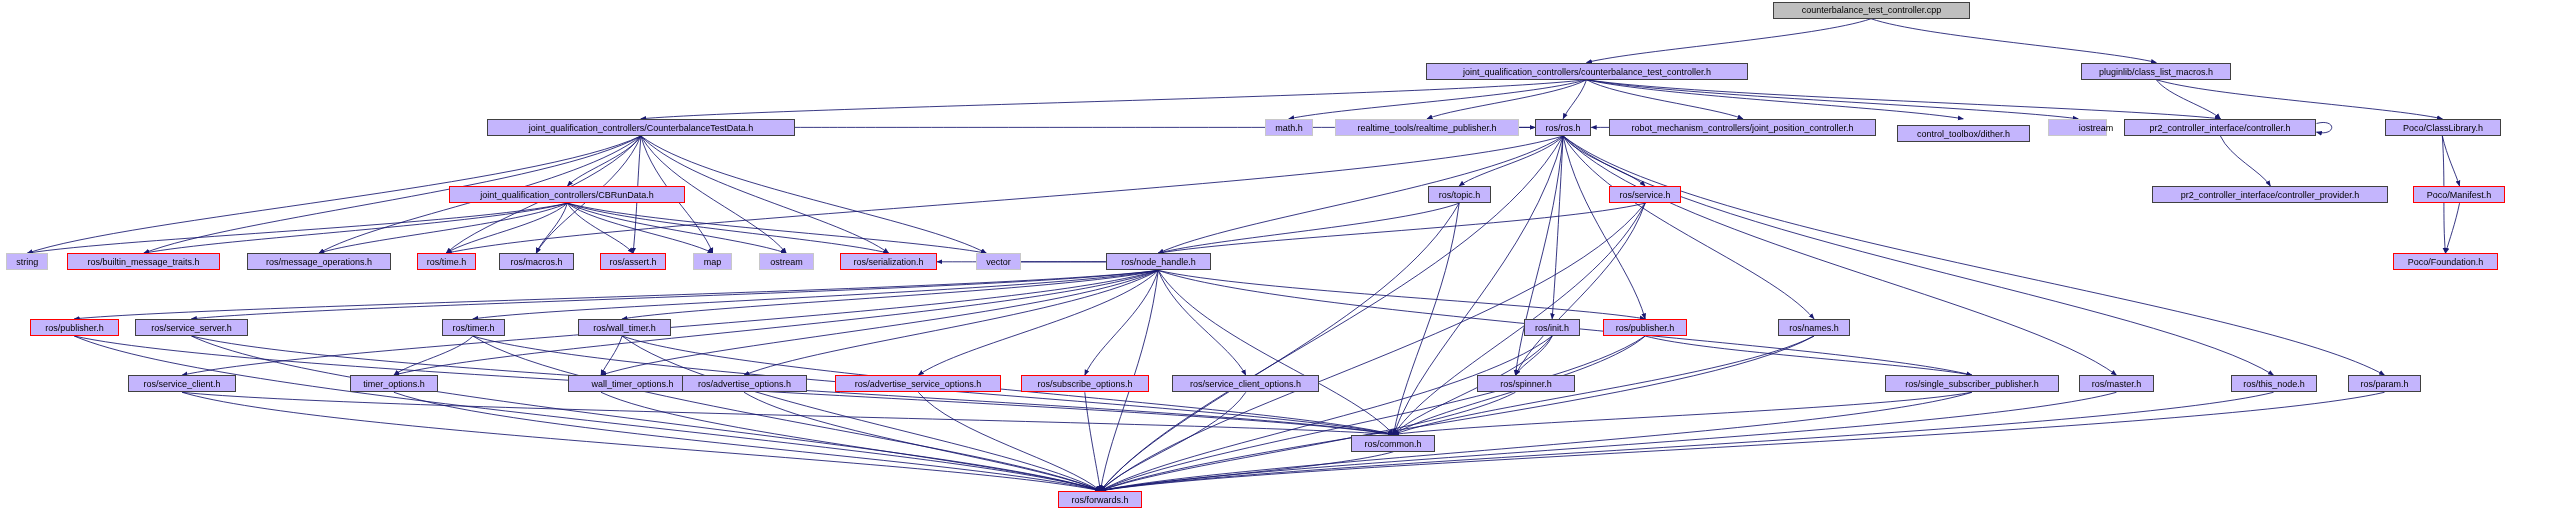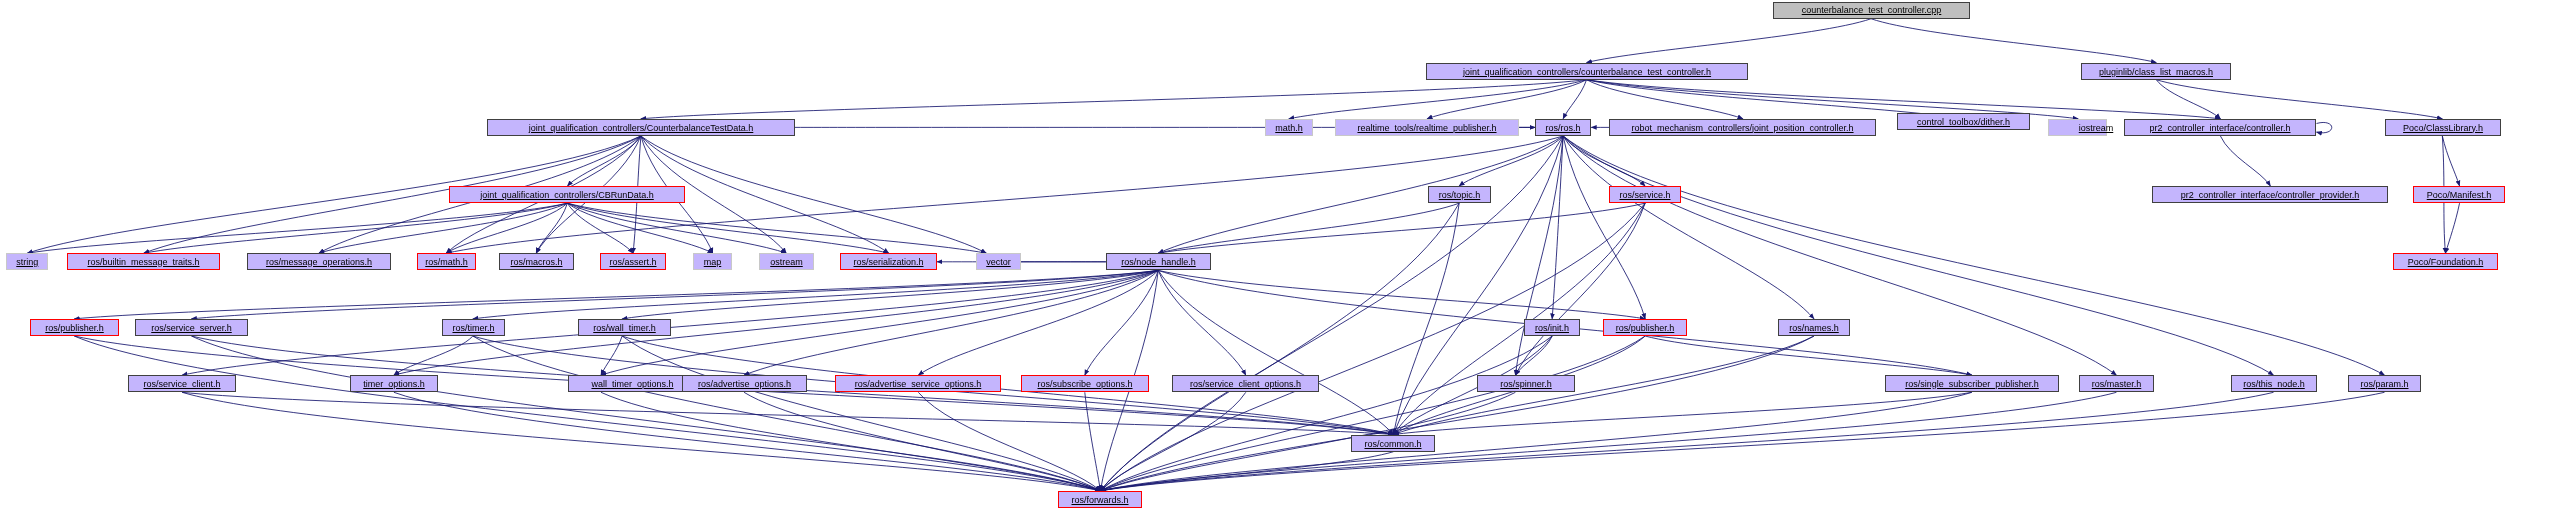--- a/index.html
+++ b/index.html
@@ -6,21 +6,21 @@
   body{width:2576px;height:515px;font-family:"Liberation Sans",sans-serif;overflow:hidden;}
   #graph{position:relative;width:2576px;height:515px;}
   svg{position:absolute;left:0;top:0;width:2576px;height:515px;}
   .node{position:absolute;box-sizing:border-box;display:flex;align-items:center;justify-content:center;
         background:#c4b5fd;border:0.8px solid #808080;height:17px;white-space:nowrap;
         font-size:9px;color:#000000;letter-spacing:0px;}
   .node.root{background:#bfbfbf;border:0.8px solid #404040;}
   .node.dark{border:0.8px solid #404040;}
   .node.red{border:0.8px solid #ff0000;}
   .node.light{border:0.8px solid #c8c8c8;}
-  .node span{pointer-events:none;text-decoration:underline;}
+  .node span{pointer-events:none;}
 </style>
 </head>
 <body>
 
 <div id="graph">
   <svg id="edges" viewBox="0 0 3296 659" preserveAspectRatio="none">
     <defs>
       <marker id="arrow" viewBox="0 0 10 10" refX="9" refY="5" markerWidth="7" markerHeight="7" orient="auto-start-reverse">
         <path d="M 0 1 L 10 5 L 0 9 z" fill="#191970"></path>
       </marker>
@@ -157,21 +157,21 @@
       </div>
       <div class="node light" style="left: 1335px; top: 119px; width: 184px;">
         <span>realtime_tools/realtime_publisher.h</span>
       </div>
       <div class="node dark" style="left: 1535px; top: 119px; width: 56px;">
         <span>ros/ros.h</span>
       </div>
       <div class="node dark" style="left: 1609px; top: 119px; width: 267px;">
         <span>robot_mechanism_controllers/joint_position_controller.h</span>
       </div>
-      <div class="node dark" style="left: 1897px; top: 113px; width: 133px;">
+      <div class="node dark" style="left: 1897px; top: 125px; width: 133px;">
         <span>control_toolbox/dither.h</span>
       </div>
       <div class="node light" style="left: 2048px; top: 119px; width: 59px; padding-left: 37px;">
         <span>iostream</span>
       </div>
       <div class="node dark" style="left: 2124px; top: 119px; width: 192px;">
         <span>pr2_controller_interface/controller.h</span>
       </div>
       <div class="node dark" style="left: 2385px; top: 119px; width: 116px;">
         <span>Poco/ClassLibrary.h</span>
@@ -197,21 +197,21 @@
       <div class="node light" style="left: 6.3px; top: 253px; width: 42px;">
         <span>string</span>
       </div>
       <div class="node red" style="left: 67px; top: 253px; width: 153px;">
         <span>ros/builtin_message_traits.h</span>
       </div>
       <div class="node dark" style="left: 247px; top: 253px; width: 144px;">
         <span>ros/message_operations.h</span>
       </div>
       <div class="node red" style="left: 417px; top: 253px; width: 59px;">
-        <span>ros/math.h</span>
+        <span>ros/time.h</span>
       </div>
       <div class="node dark" style="left: 499px; top: 253px; width: 75px;">
         <span>ros/macros.h</span>
       </div>
       <div class="node red" style="left: 600px; top: 253px; width: 66px;">
         <span>ros/assert.h</span>
       </div>
       <div class="node light" style="left: 693px; top: 253px; width: 39px;">
         <span>map</span>
       </div>

